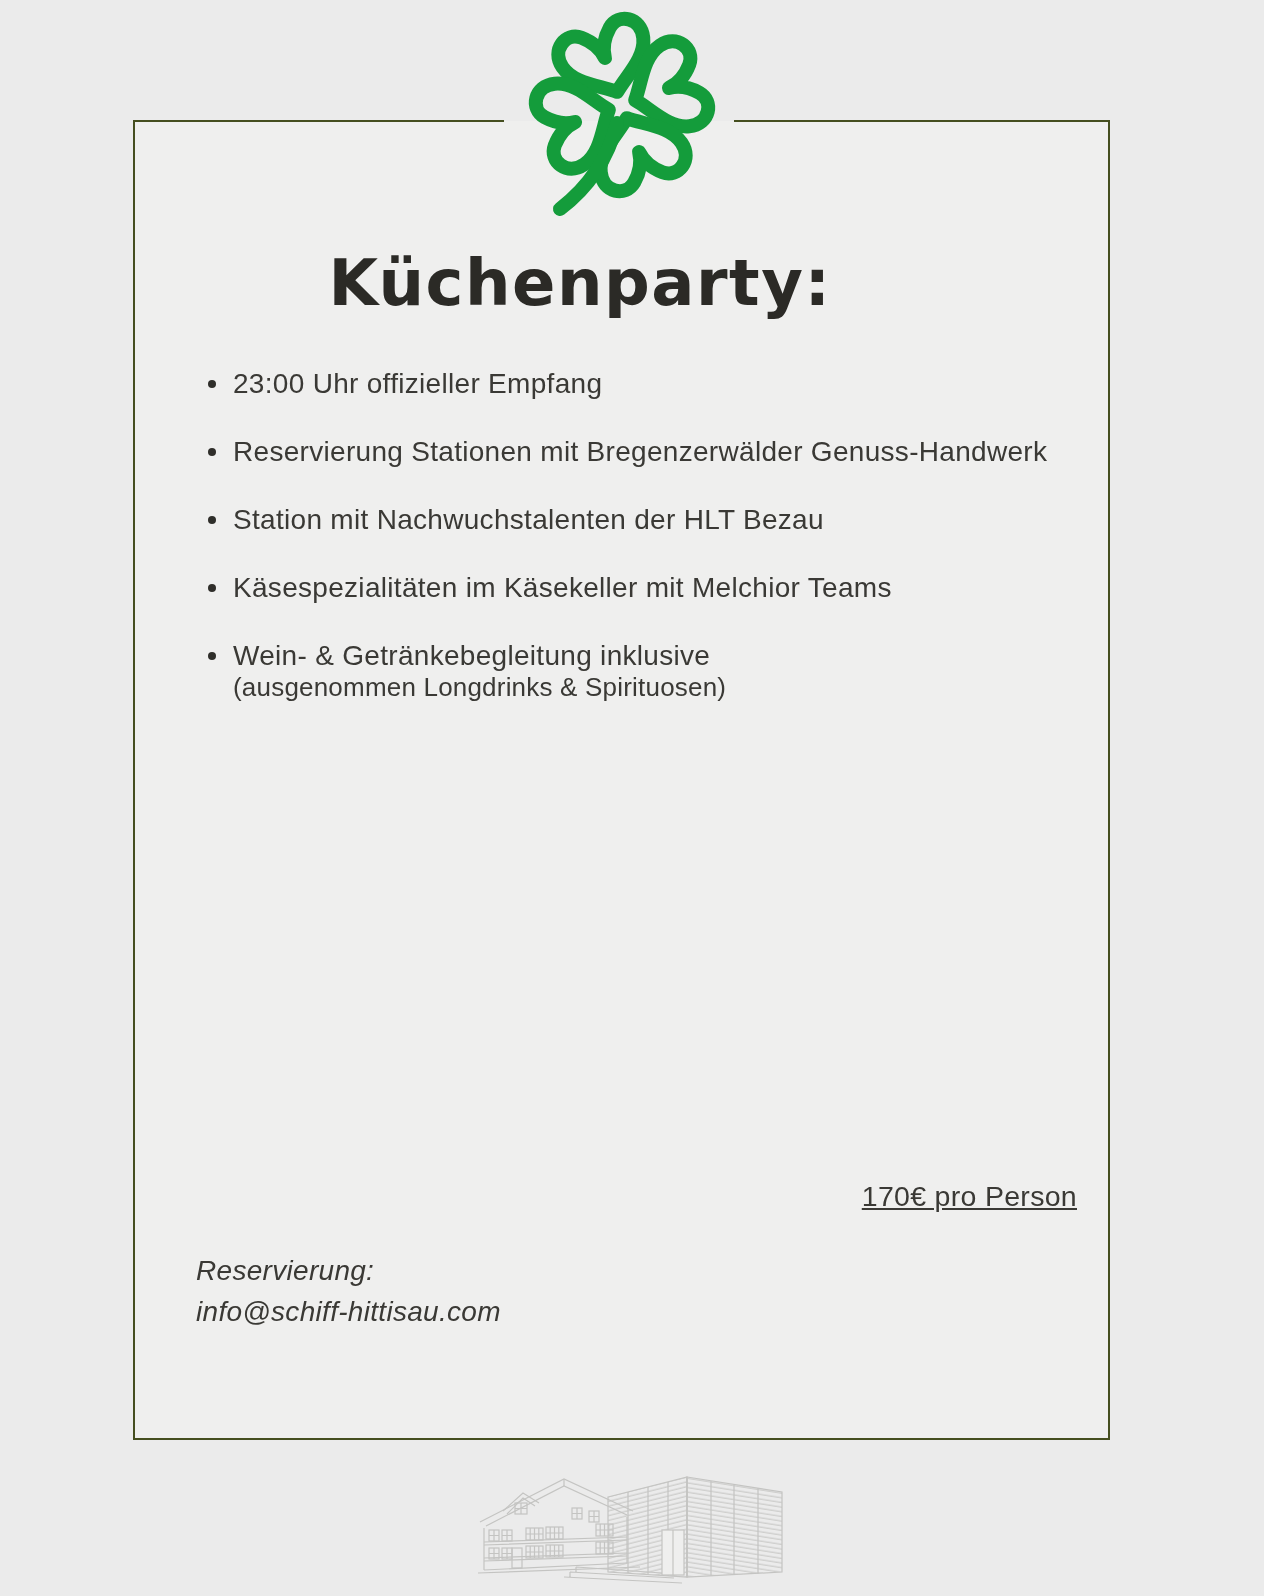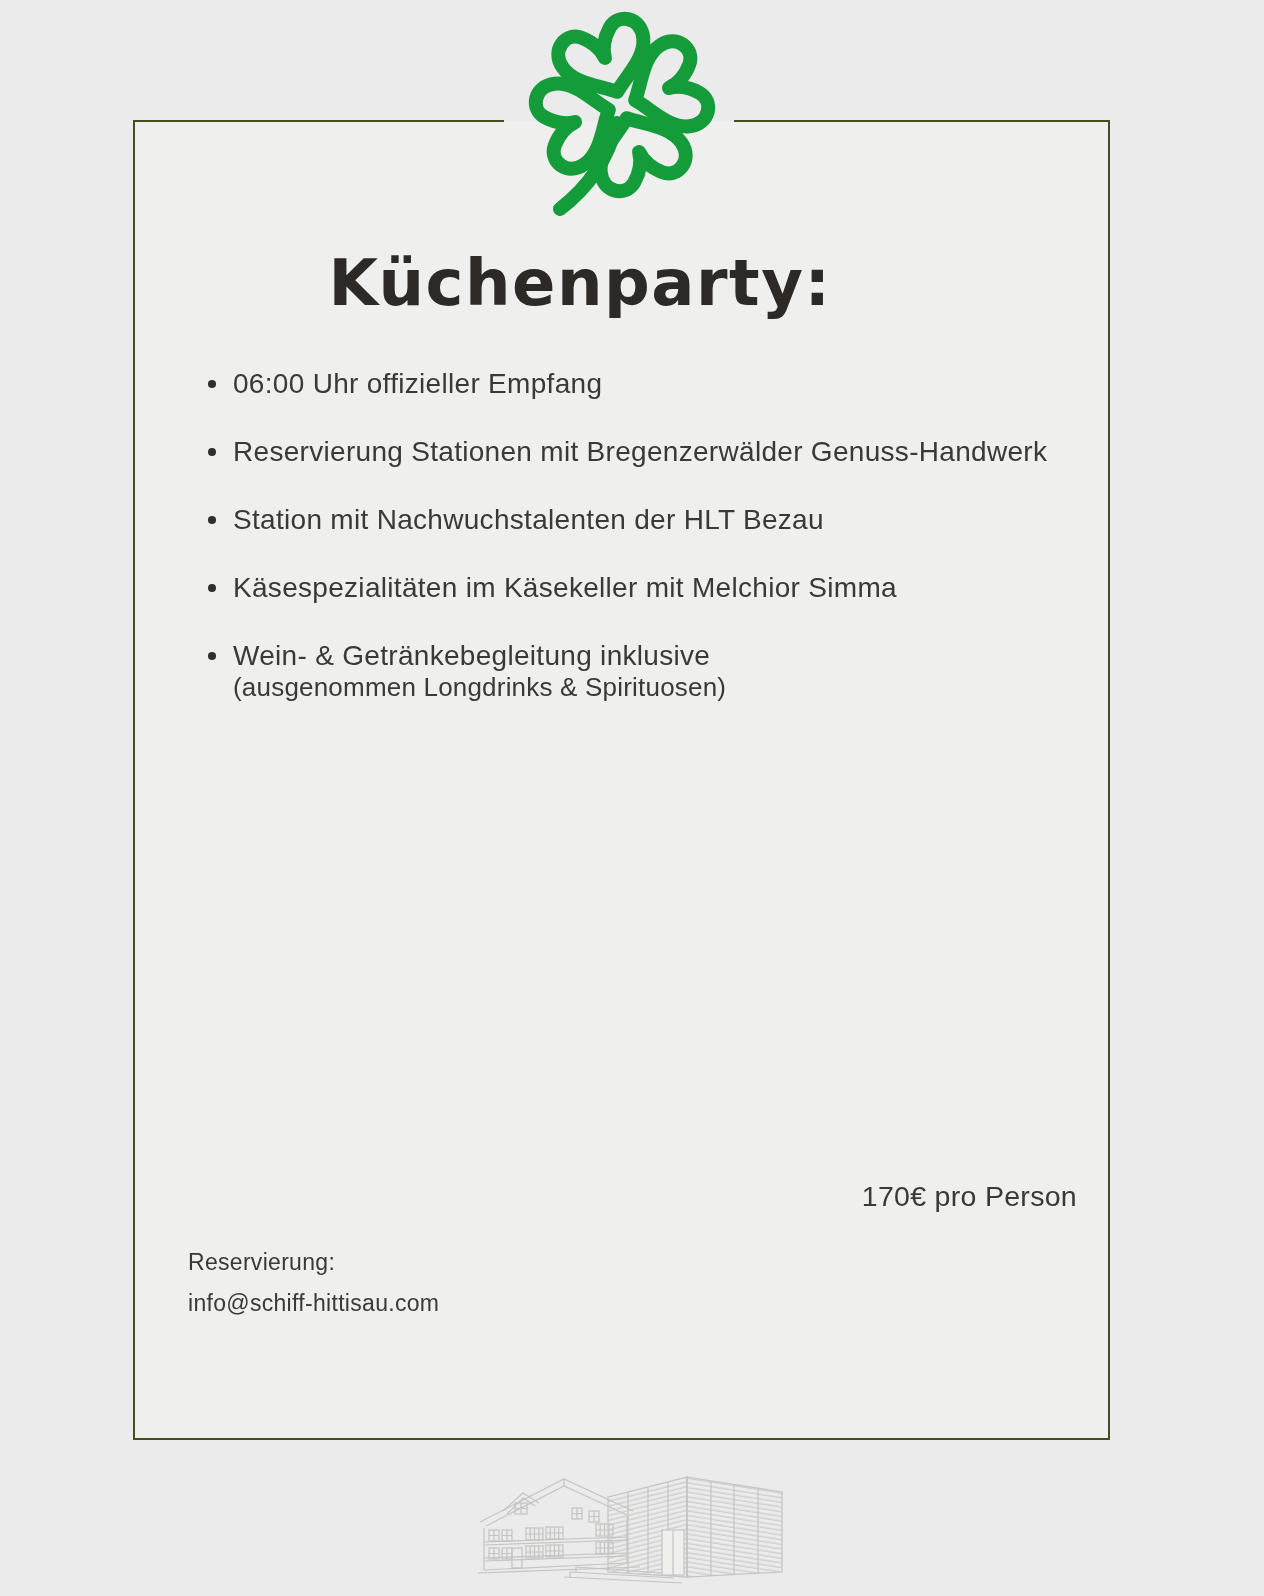--- a/index.html
+++ b/index.html
@@ -42,25 +42,25 @@
   .bullets li::before{
     content:"";position:absolute;left:2px;top:30px;width:8px;height:8px;
     border-radius:50%;background:#2f2e2a;
   }
   .note{
     display:block;font-size:26px;line-height:20px;margin-top:-13px;
     letter-spacing:0.2px;
   }
   .price{
     position:absolute;left:133px;top:1180px;width:944px;margin:0;
-    text-align:right;font-size:28.5px;letter-spacing:0.3px;
+    text-align:right;font-size:28.5px;letter-spacing:0.3px;text-decoration:underline;
   }
   .reservation{
-    position:absolute;left:188px;top:1242px;margin:0;
-    font-size:23px;line-height:41px;letter-spacing:0.3px;
+    position:absolute;left:188px;top:1242px;margin:8px;
+    font-size:28px;line-height:41px;letter-spacing:0.3px;font-style:italic;
   }
   .reservation div{white-space:nowrap;}
   .building-sketch{position:absolute;left:476px;top:1466px;}
   .sketch{stroke:var(--sketch_gray);fill:none;stroke-width:1.2;}
 </style>
 </head>
 <body>
 
 <div class="page">
 
@@ -82,24 +82,24 @@
           <path d="M0,-14 C-14,-26 -38,-36 -43,-56 C-48,-76 -28,-88 -15,-77 C-7,-70 -1,-60 0,-50 C1,-60 7,-70 15,-77 C28,-88 48,-76 43,-56 C38,-36 14,-26 0,-14 Z"></path>
         </g>
         <path d="M-5,18 C-12,46 -28,78 -62,104"></path>
       </g>
     </svg>
   </div>
 
   <h1 class="title">Küchenparty:</h1>
 
   <ul class="bullets">
-      <li>06:00 Uhr offizieller Empfang</li>
+      <li>23:00 Uhr offizieller Empfang</li>
       <li>Reservierung Stationen mit Bregenzerwälder Genuss-Handwerk</li>
       <li>Station mit Nachwuchstalenten der HLT Bezau</li>
-      <li>Käsespezialitäten im Käsekeller mit Melchior Simma</li>
+      <li>Käsespezialitäten im Käsekeller mit Melchior Teams</li>
       <li>Wein- &amp; Getränkebegleitung inklusive<span class="note">(ausgenommen Longdrinks &amp; Spirituosen)</span></li>
     </ul>
 
   <p class="price">170€ pro Person</p>
 
   <div class="reservation">
     <div>Reservierung:</div>
     <div>info@schiff-hittisau.com</div>
   </div>
 

